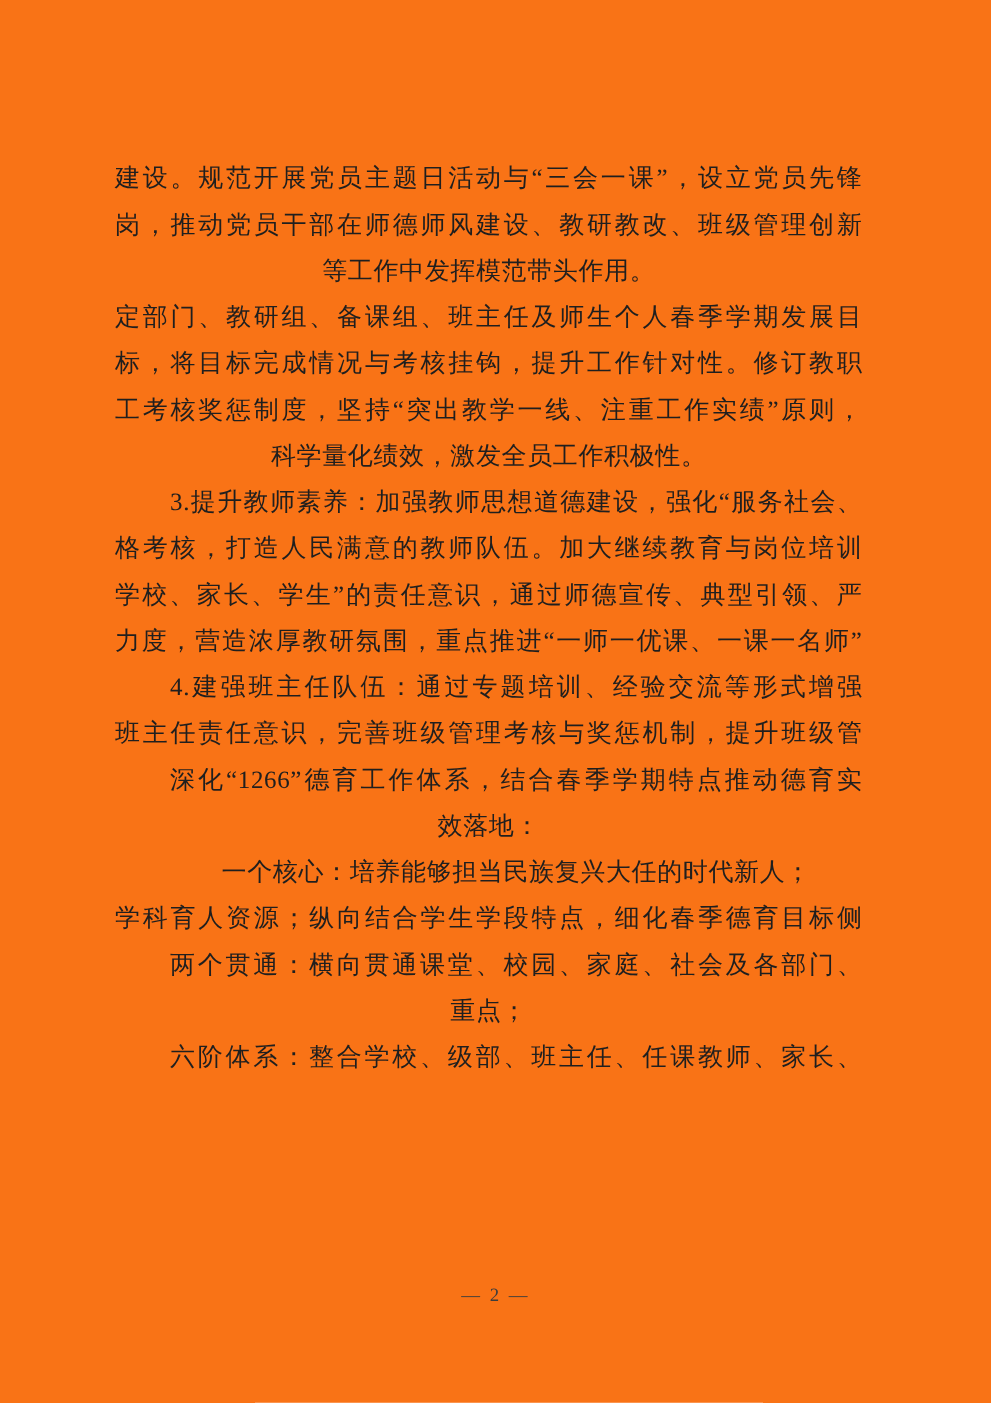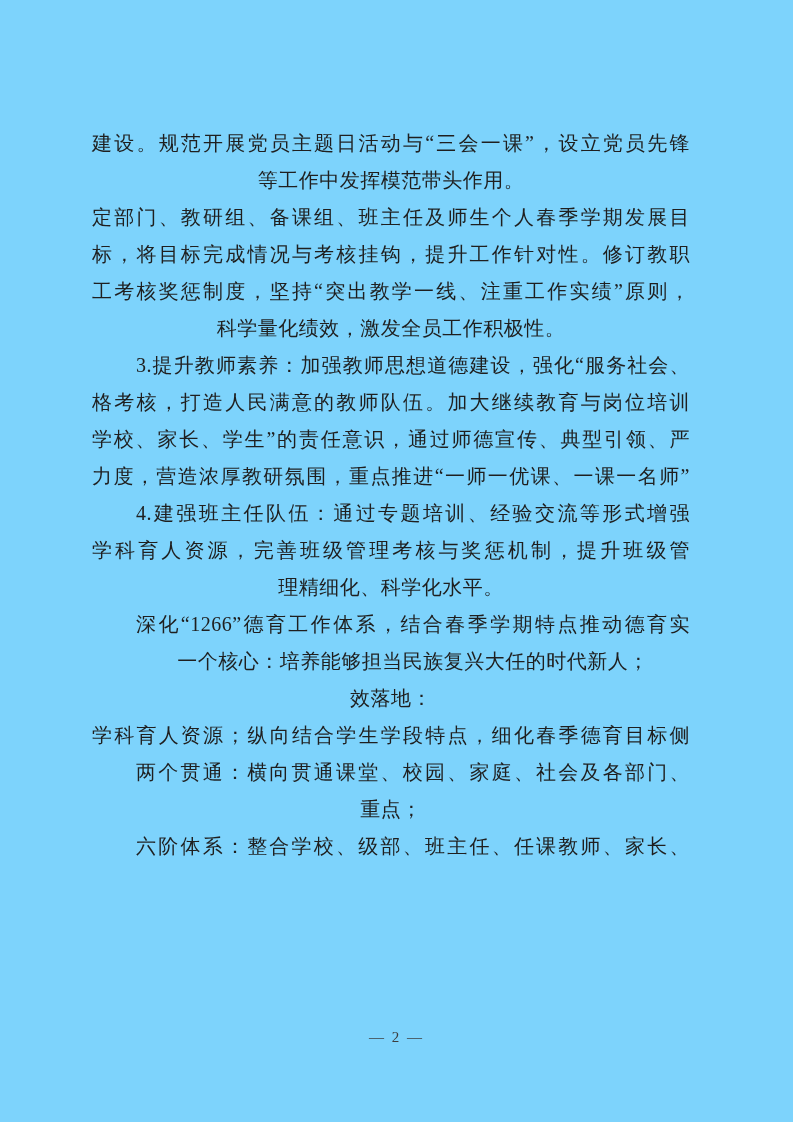--- a/index.html
+++ b/index.html
@@ -7,21 +7,21 @@
     width: 793px;
     height: 1122px;
     background: #ffffff;
     position: relative;
     overflow: hidden;
     font-family: "Liberation Serif", "DejaVu Serif", serif;
   }
   .sheet {
     position: absolute;
     inset: 0;
-    background: #7dd3fc;
+    background: #f97316;
   }
   .doc-body {
     position: absolute;
     left: 92px;
     top: 125px;
     width: 598px;
   }
   .line {
     height: 37px;
     line-height: 37px;
@@ -55,35 +55,35 @@
     color: #3d3d3d;
     letter-spacing: 2px;
   }
 </style>
 </head>
 <body>
 
 <div class="sheet">
   <div class="doc-body" id="doc-body">
       <div class="line justify">建设。规范开展党员主题日活动与“三会一课”，设立党员先锋</div>
+      <div class="line justify">岗，推动党员干部在师德师风建设、教研教改、班级管理创新</div>
       <div class="line">等工作中发挥模范带头作用。</div>
       <div class="line justify">定部门、教研组、备课组、班主任及师生个人春季学期发展目</div>
       <div class="line justify">标，将目标完成情况与考核挂钩，提升工作针对性。修订教职</div>
       <div class="line justify">工考核奖惩制度，坚持“突出教学一线、注重工作实绩”原则，</div>
       <div class="line">科学量化绩效，激发全员工作积极性。</div>
       <div class="line indent justify">3.提升教师素养：加强教师思想道德建设，强化“服务社会、</div>
       <div class="line justify">格考核，打造人民满意的教师队伍。加大继续教育与岗位培训</div>
       <div class="line justify">学校、家长、学生”的责任意识，通过师德宣传、典型引领、严</div>
       <div class="line justify">力度，营造浓厚教研氛围，重点推进“一师一优课、一课一名师”</div>
       <div class="line indent justify">4.建强班主任队伍：通过专题培训、经验交流等形式增强</div>
-      <div class="line justify">学科育人资源，完善班级管理考核与奖惩机制，提升班级管</div>
-      <div class="line">理精细化、科学化水平。</div>
+      <div class="line justify">班主任责任意识，完善班级管理考核与奖惩机制，提升班级管</div>
       <div class="line indent justify">深化“1266”德育工作体系，结合春季学期特点推动德育实</div>
+      <div class="line">效落地：</div>
       <div class="line indent">一个核心：培养能够担当民族复兴大任的时代新人；</div>
-      <div class="line">效落地：</div>
       <div class="line justify">学科育人资源；纵向结合学生学段特点，细化春季德育目标侧</div>
       <div class="line indent justify">两个贯通：横向贯通课堂、校园、家庭、社会及各部门、</div>
       <div class="line">重点；</div>
       <div class="line indent justify">六阶体系：整合学校、级部、班主任、任课教师、家长、</div>
     </div>
   <div class="footer">
     <span class="page-num">— 2 —</span>
   </div>
 </div>
 

